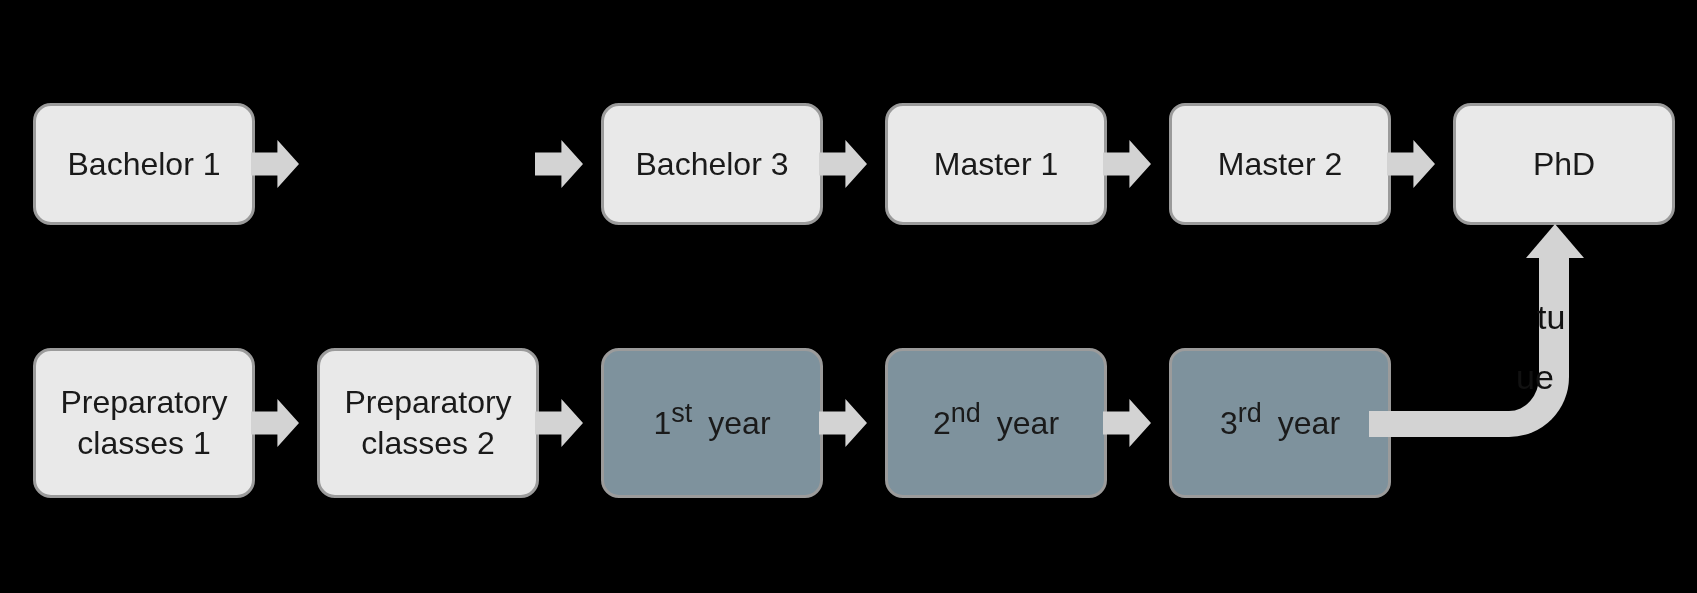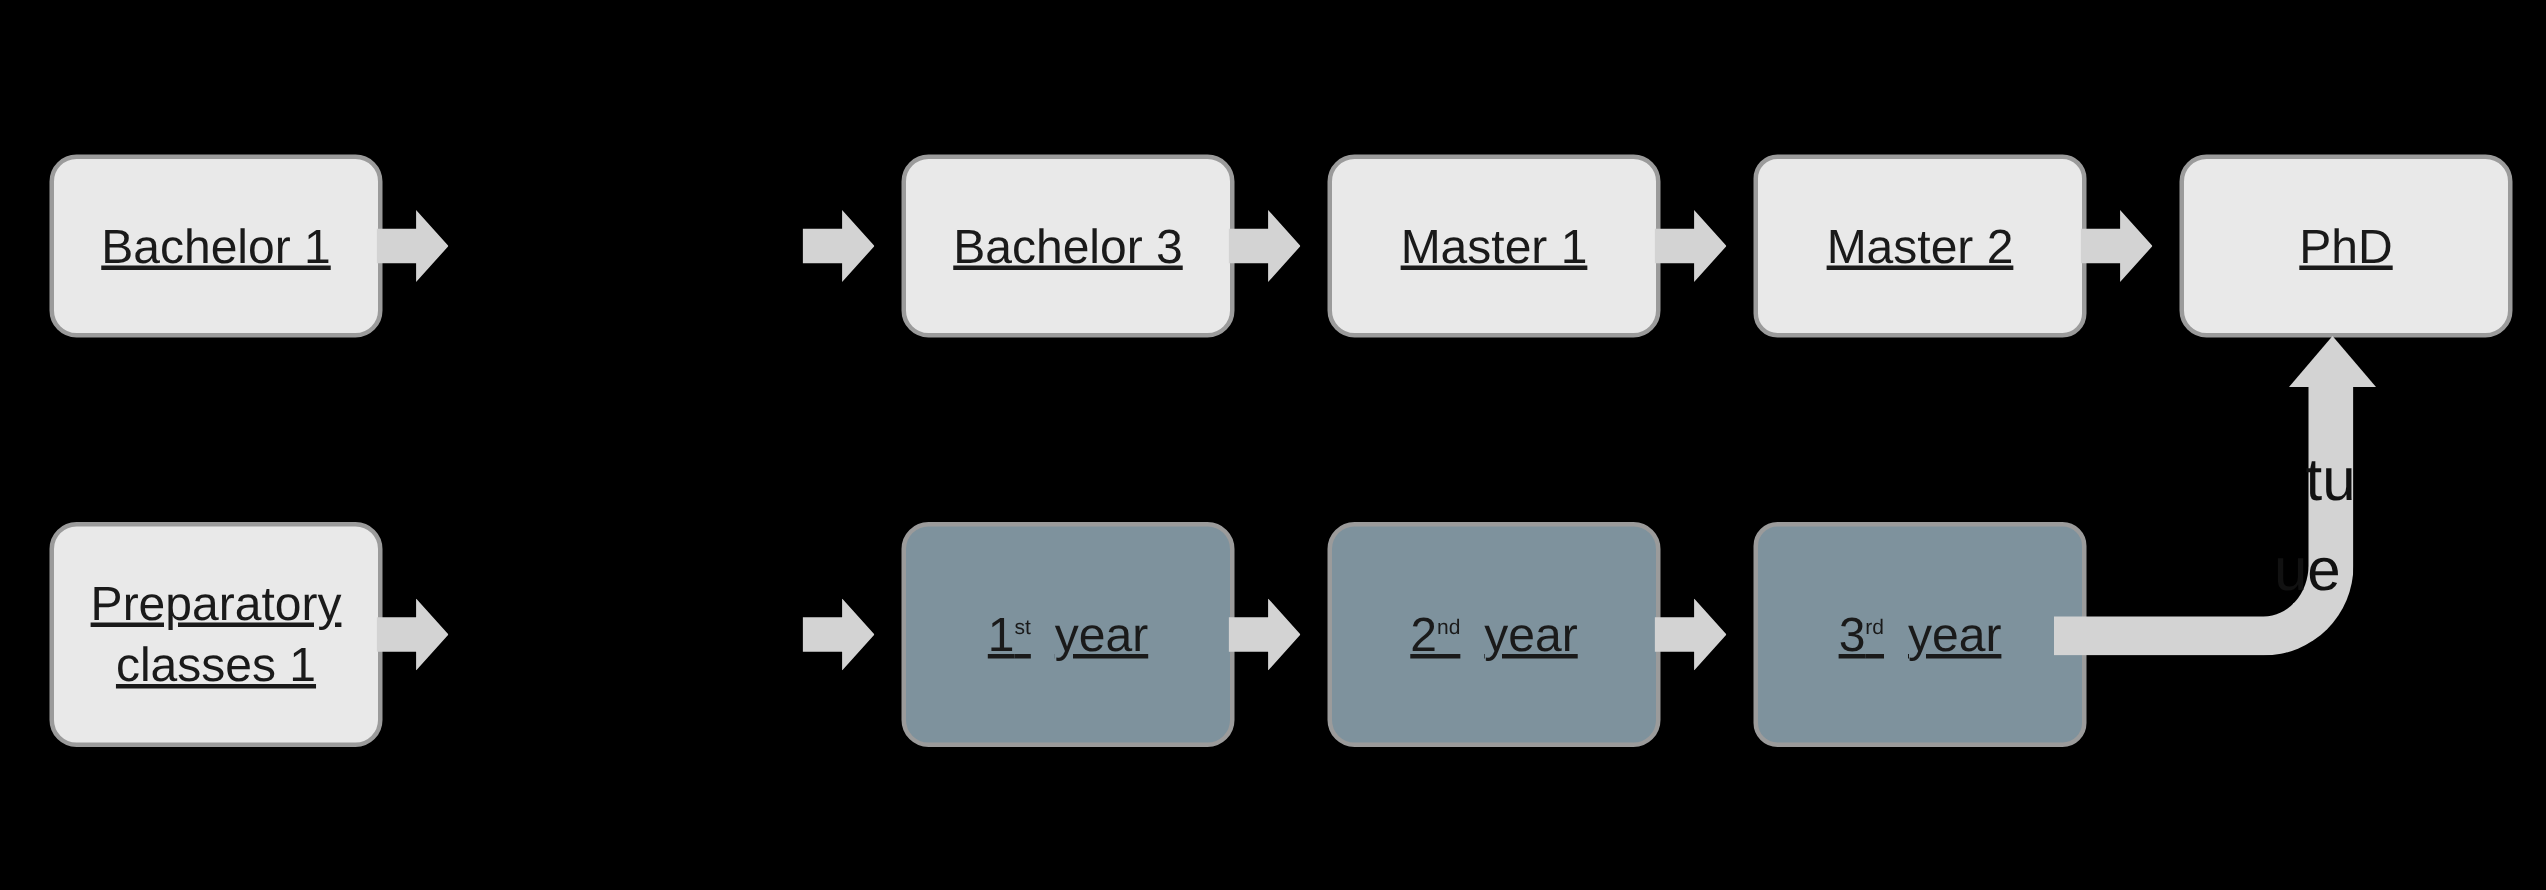--- a/index.html
+++ b/index.html
@@ -20,37 +20,36 @@
     border: 3px solid var(--box_border, #9b9b9b);
     border-radius: 18px;
     display: flex;
     align-items: center;
     justify-content: center;
     text-align: center;
     font-size: 32px;
     line-height: 1.28;
     color: var(--text_color, #1a1a1a);
     padding: 16px 8px;
-    text-decoration: underline;
   }
   .box-light { background: var(--box_light_fill, #e9e9e9); }
   .box-dark  { background: var(--box_dark_fill, #7e929d); }
 
   .r-top { top: 103px; height: 122px; }
   .r-bot { top: 348px; height: 150px; }
 
   .c0 { left: 33px; }
   .c1 { left: 317px; }
   .c2 { left: 601px; }
   .c3 { left: 885px; }
   .c4 { left: 1169px; border-radius: 16px; }
   .c5 { left: 1453px; }
 
   .year-num { font-size: 32px; }
-  .year-sup { font-size: 14px; vertical-align: super; line-height: 0; }
+  .year-sup { font-size: 27px; vertical-align: super; line-height: 0; }
   .year-suffix { margin-left: 16px; }
 
   .harrow {
     position: absolute;
     width: 48px;
     height: 48px;
     background: var(--arrow_fill, #d3d3d3);
     clip-path: polygon(0 26%, 55% 26%, 55% 0, 100% 50%, 55% 100%, 55% 74%, 0 74%);
   }
   .ar-top { top: 140px; }
@@ -80,21 +79,21 @@
     width: 58px;
     height: 34px;
     background: var(--arrow_fill, #d3d3d3);
     clip-path: polygon(50% 0, 100% 100%, 0 100%);
   }
 
   
   .frag {
     position: absolute;
     color: #111;
-    font-size: 40px;
+    font-size: 34px;
     line-height: 1;
     white-space: nowrap;
   }
   .frag1 { left: 1537px; top: 300px; }
   .frag2 { left: 1516px; top: 360px; }
 </style>
 </head>
 <body>
 
 <div class="stage" style="--background: #000000; --box_light_fill: #e9e9e9; --box_dark_fill: #7e929d; --box_border: #9b9b9b; --arrow_fill: #d3d3d3; --text_color: #1a1a1a;">
@@ -117,20 +116,23 @@
 
   <div class="harrow ar-top ag0"></div>
   <div class="harrow ar-top ag1"></div>
   <div class="harrow ar-top ag2"></div>
   <div class="harrow ar-top ag3"></div>
   <div class="harrow ar-top ag4"></div>
 
   <div class="box box-light r-bot c0">
     <span>Preparatory classes 1</span>
   </div>
+  <div class="box box-light r-bot c1">
+    <span>Preparatory classes 2</span>
+  </div>
   <div class="box box-dark r-bot c2">
     <span><span class="year-num">1</span><sup class="year-sup">st</sup><span class="year-suffix">year</span></span>
   </div>
   <div class="box box-dark r-bot c3">
     <span><span class="year-num">2</span><sup class="year-sup">nd</sup><span class="year-suffix">year</span></span>
   </div>
   <div class="box box-dark r-bot c4">
     <span><span class="year-num">3</span><sup class="year-sup">rd</sup><span class="year-suffix">year</span></span>
   </div>
 

